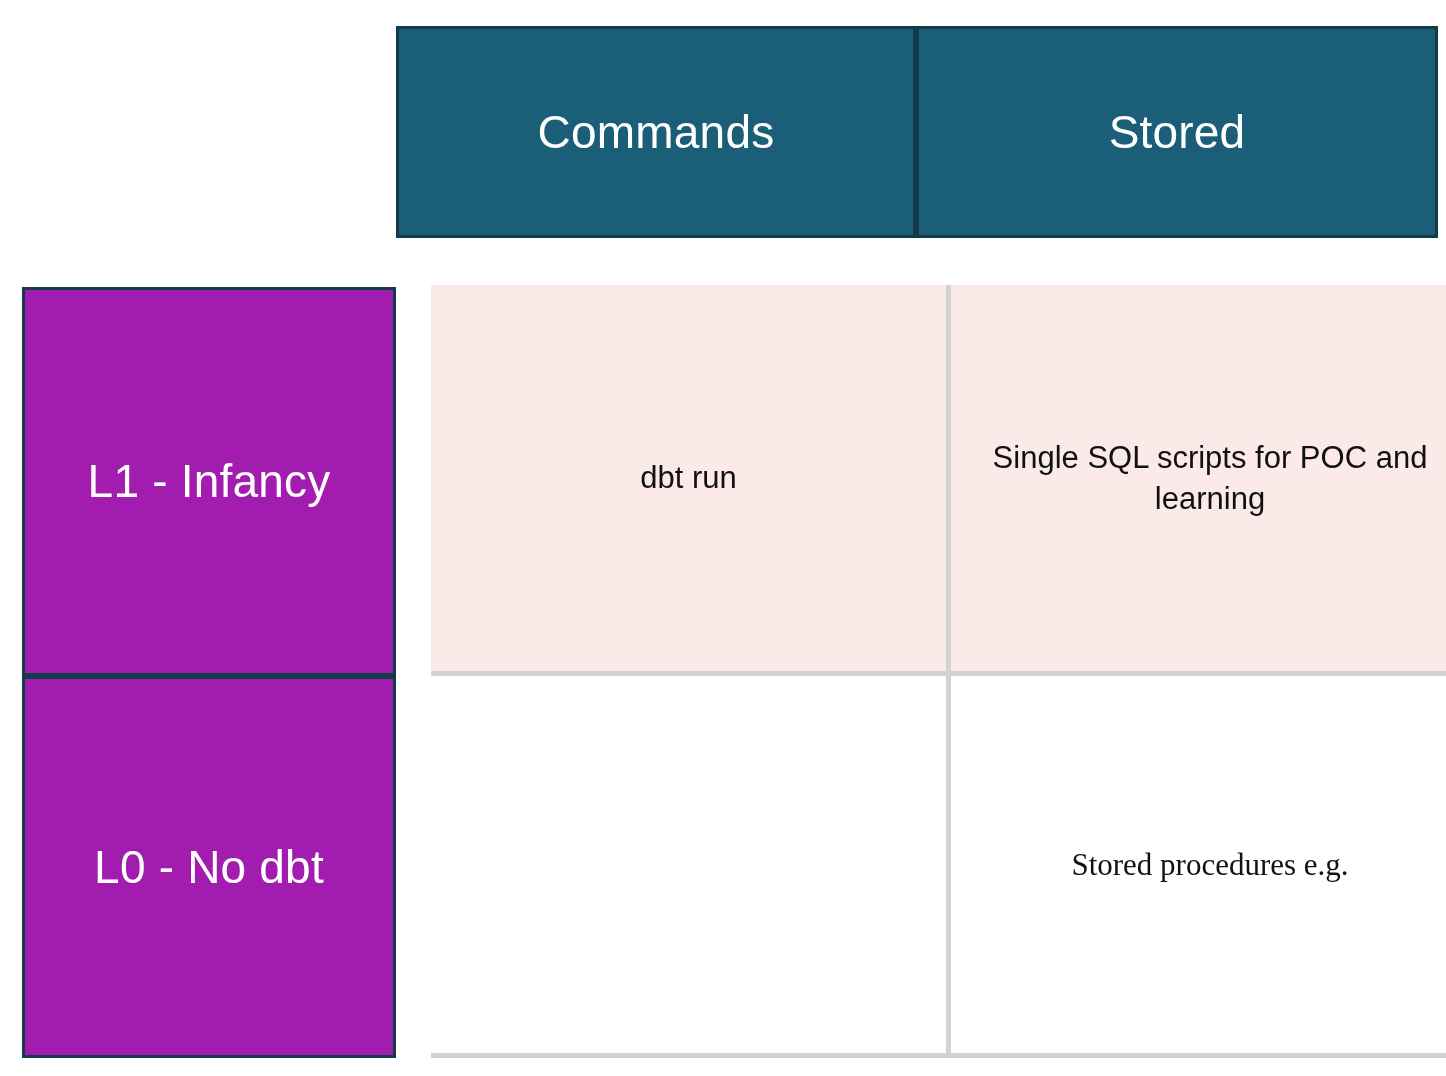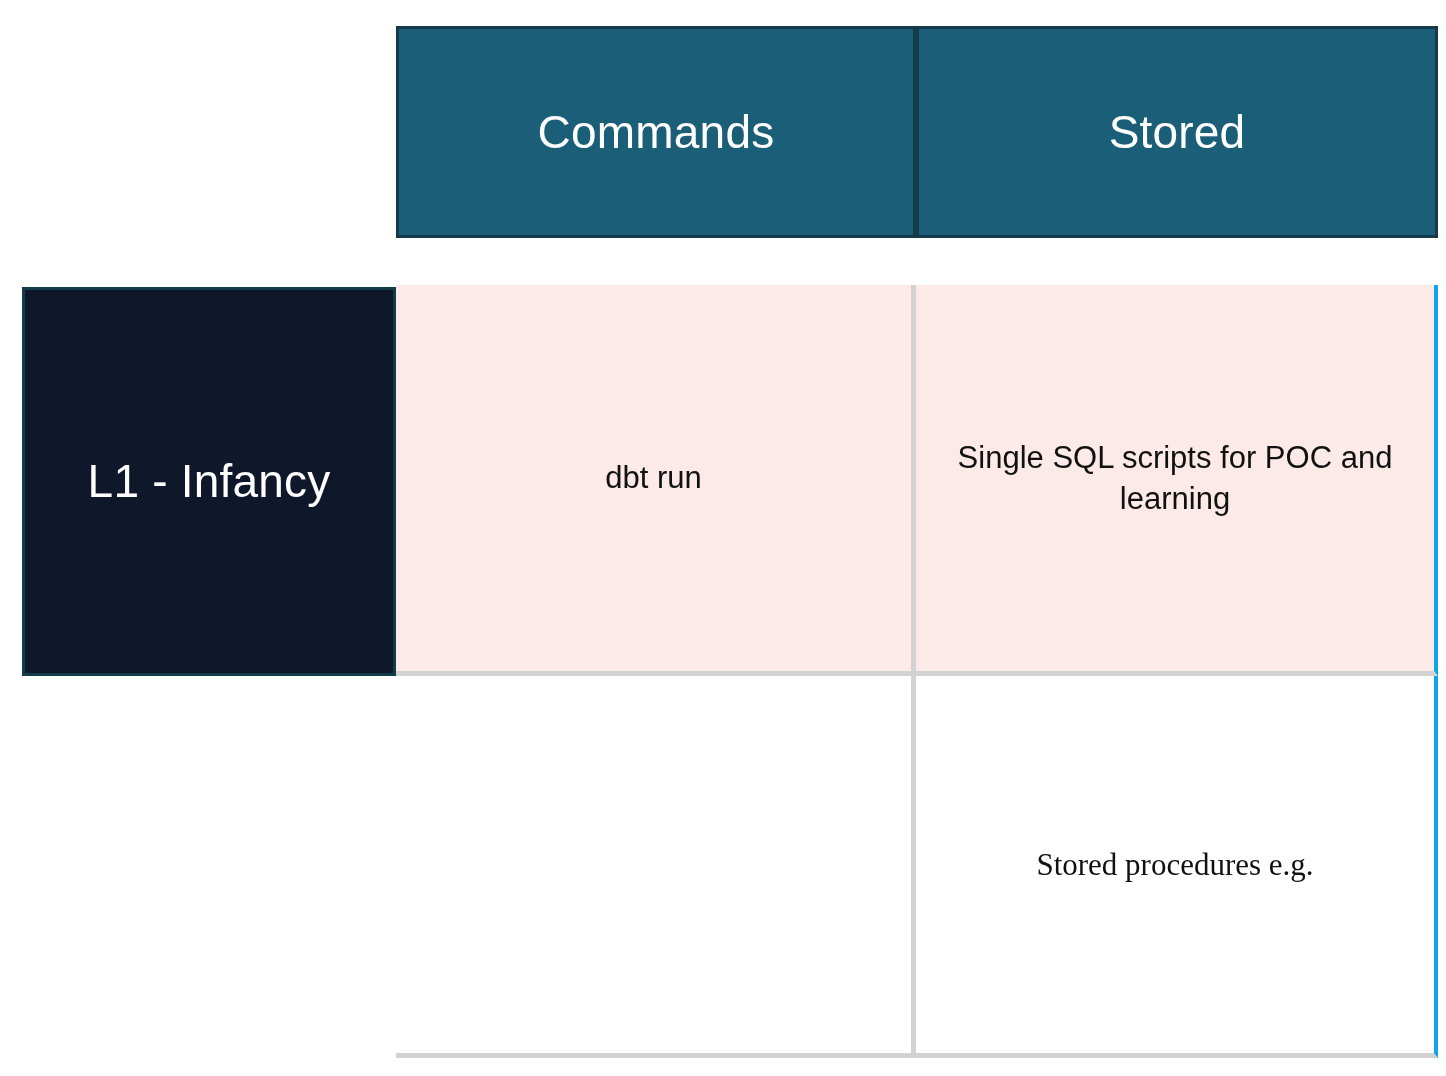--- a/index.html
+++ b/index.html
@@ -46,21 +46,21 @@
     letter-spacing: 0.2px;
   }
   .col-header.c1 { width: 520px; }
   .col-header.c2 { width: 522px; }
 
   
   .row-header {
     position: absolute;
     left: 22px;
     width: 374px;
-    background: #0f172a;
+    background: #a21caf;
     border: 3px solid #133b4a;
     box-sizing: border-box;
     display: flex;
     align-items: center;
     justify-content: center;
     color: #ffffff;
     font-size: 46px;
     font-weight: 400;
     line-height: 1.15;
     letter-spacing: 0.2px;
@@ -94,21 +94,21 @@
     justify-content: center;
     text-align: center;
     color: #111111;
     font-size: 31px;
     font-weight: 400;
     line-height: 1.33;
     padding: 6px 26px;
     border-right: 5px solid #d2d2d2;
     border-bottom: 5px solid #d2d2d2;
   }
-  .body-cell.c1 { width: 520px; }
+  .body-cell.c1 { width: 520px; margin-left: 35px; }
   .body-cell.c2 { width: 522px; border-right: 4px solid #0ea5e9; }
 
   .body-row.r1 .body-cell { background: #fbeae7; }
   .body-row.r2 .body-cell { background: #ffffff; font-family: Liberation Serif, serif; }
 
   .body-cell .txt {
     display: block;
     max-width: 100%;
   }
 </style>
@@ -122,20 +122,23 @@
       <span>Commands</span>
     </div>
     <div class="col-header c2">
       <span>Stored</span>
     </div>
   </div>
 
   <div class="row-header r1">
     <span>L1 - Infancy</span>
   </div>
+  <div class="row-header r2">
+    <span>L0 - No dbt</span>
+  </div>
 
   <div class="body-grid">
 
     <div class="body-row r1">
       <div class="body-cell c1">
         <span class="txt">dbt run</span>
       </div>
       <div class="body-cell c2">
         <span class="txt">Single SQL scripts for POC and learning</span>
       </div>

